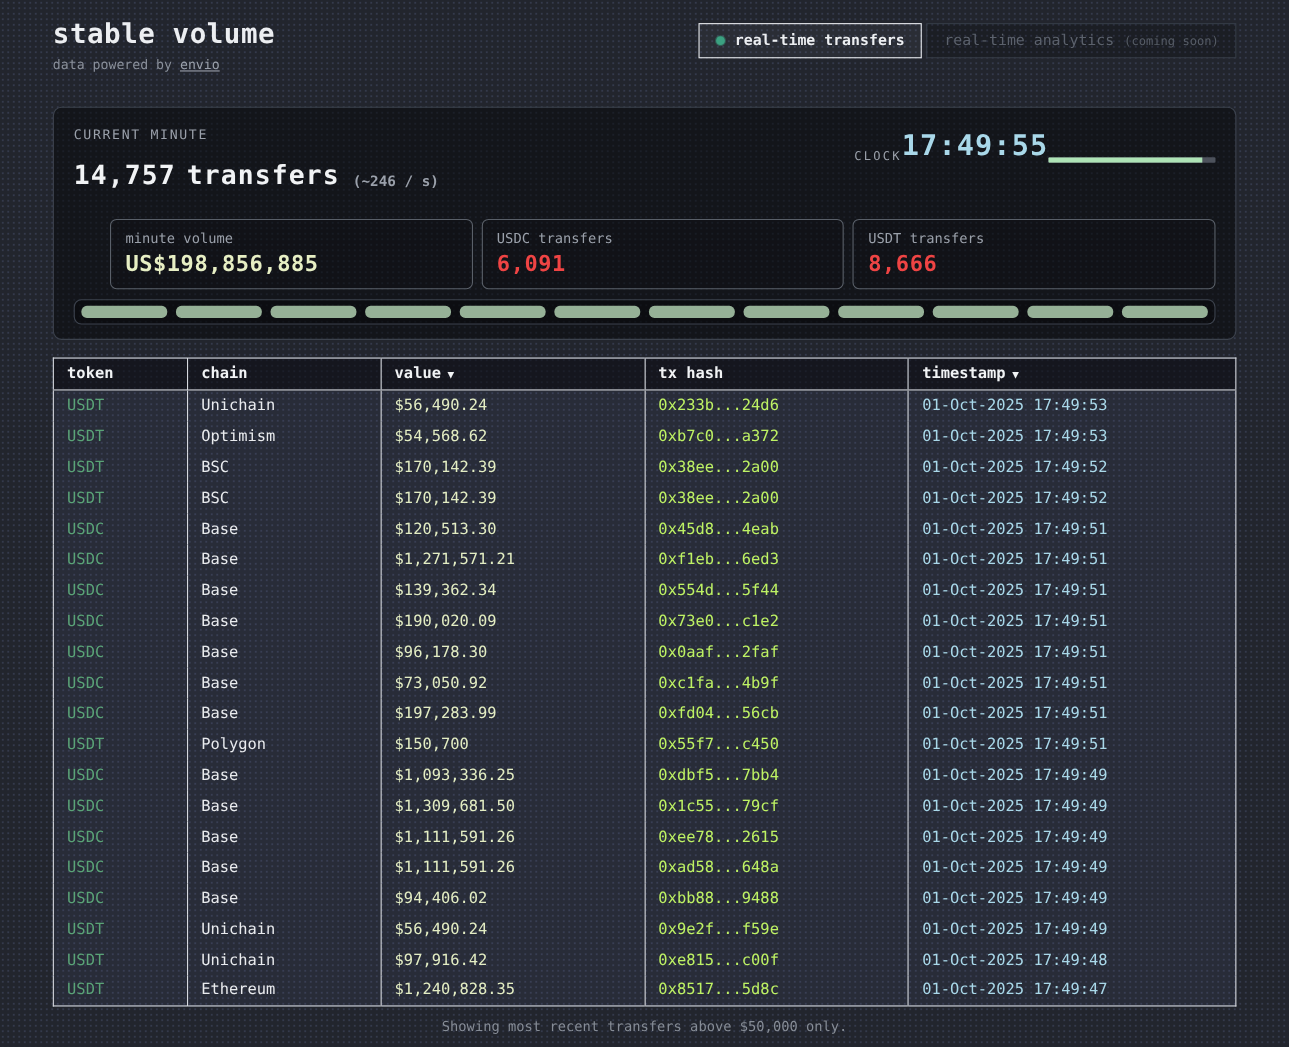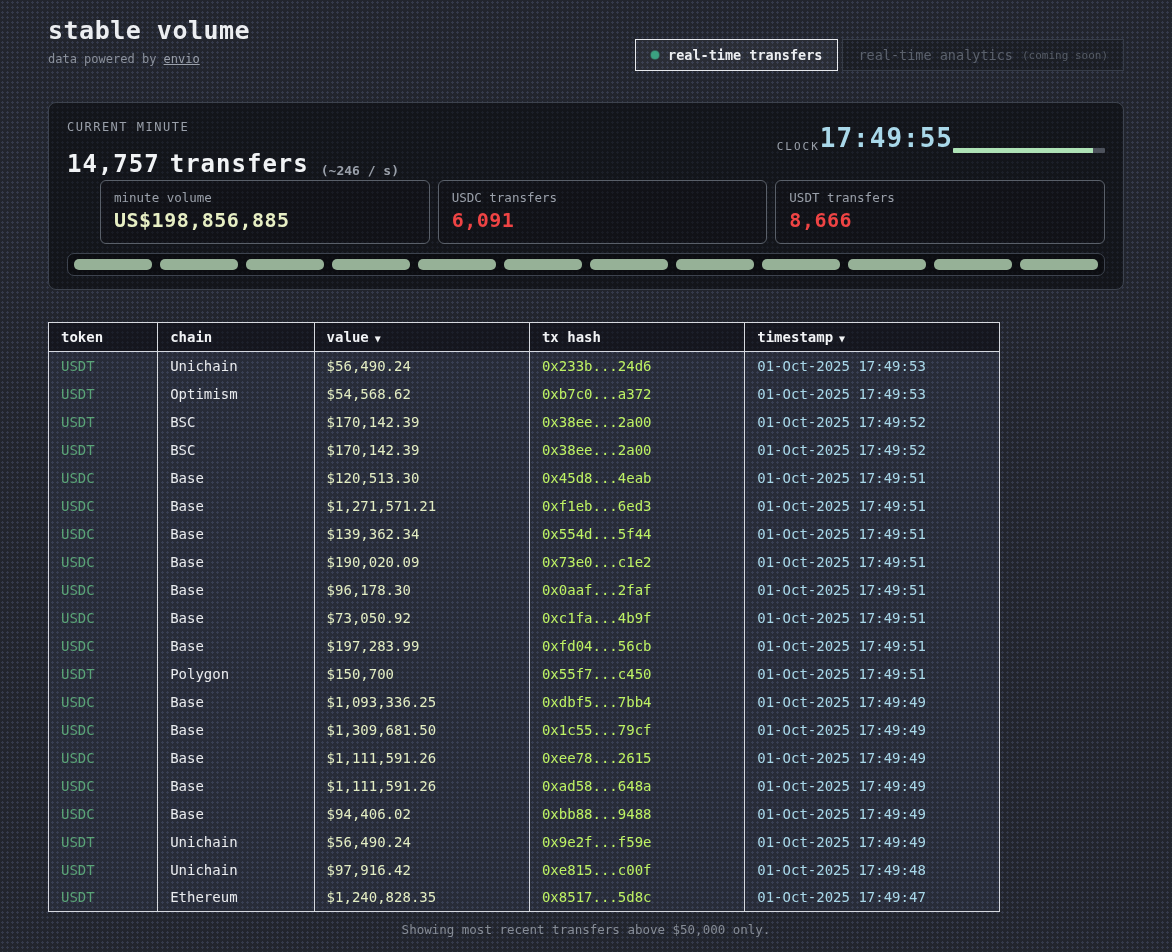--- a/index.html
+++ b/index.html
@@ -11,21 +11,21 @@
     background-size:5px 5px;
     color:#e9ebee;
   }
   .page { padding:16px 48px 0 48px; position:relative; }
 
   
   .topbar { display:flex; justify-content:space-between; align-items:flex-start; }
   .brand h1 { font-size:25px; font-weight:bold; color:#eceef1; letter-spacing:0.5px; }
   .subtitle { margin-top:7px; font-size:12px; color:#8a909b; }
   .subtitle a { color:#9aa0ab; text-decoration:underline; cursor:pointer; }
-  .tabs { display:flex; gap:4px; margin-top:23px;padding-left:30px; }
+  .tabs { display:flex; gap:4px; margin-top:5px;padding-left:30px; }
   .tab { display:flex; align-items:center; gap:9px; padding:7px 15px; font-size:13.5px; cursor:pointer; }
   .tab.active { border:1px solid #e8eaee; background:rgba(255,255,255,0.04); color:#eceef1; font-weight:bold; }
   .tab.inactive { border:1px solid #363c47; background:rgba(0,0,0,0.18); color:#5b616c; }
   .tab .dot { width:8px; height:8px; border-radius:50%; background:#3ba181; box-shadow:0 0 0 1px rgba(59,161,129,0.4); }
   .tab .coming { font-size:11px; color:#565c66; }
 
   
   .hero {
     margin-top:31px; border:1px solid #3d434e; border-radius:8px;
     background:rgba(6,7,10,0.52); padding:17px 18px 13px 18px;
@@ -34,35 +34,35 @@
   .eyebrow { font-size:12px; color:#9aa0aa; letter-spacing:1.5px; }
   .eyebrow.right { text-align:right; letter-spacing:2px; font-size:11px; }
   .bigline { margin-top:16px; display:flex; align-items:flex-end; gap:10px; }
   .bigline .count, .bigline .word { font-size:24px; font-weight:bold; color:#f1f3f5; letter-spacing:1px; }
   .bigline .rate { font-size:13px; font-weight:bold; color:#9aa0aa; margin-left:2px; }
   .clock { display:flex; flex-direction:row; align-items:flex-end; }
   .clock .time { margin-top:3px; font-size:26px; font-weight:bold; color:#a9d8e9; letter-spacing:1px; }
   .clockbar { margin-top:6px; width:152px; height:5px; background:#4d525c; border-radius:1px; overflow:hidden; }
   .clockbar .fill { height:100%; background:#aee3b6; }
 
-  .stats { display:flex; gap:8px; margin-top:2px;padding-left:33px; }
+  .stats { display:flex; gap:8px; margin-top:26px;padding-left:33px; }
   .statbox { flex:1; border:1px solid #5a6069; border-radius:6px; padding:9px 13px 11px 13px; background:rgba(0,0,0,0.10); }
   .statbox .slabel { font-size:12.5px; color:#9aa0aa; }
   .statbox .sval { margin-top:3px; font-size:20px; font-weight:bold; color:#ef4444; letter-spacing:0.5px; }
   .statbox.volume .sval { color:#e7efc4; }
 
   .segbar {
     margin-top:9px; border:1px solid #3d434e; border-radius:7px;
     background:rgba(4,5,7,0.45); padding:5px 6px; display:flex; gap:8px; height:23px;
   }
   .seg { flex:1; border-radius:5px; background:#96b197; }
 
   
   table.transfers {
-    margin-top:32px; width:952px; border-collapse:collapse;
+    margin-top:16px; width:1076px; border-collapse:collapse;
     border:1px solid #d6d9df; background:rgba(96,112,160,0.10);
   }
   .transfers th, .transfers td { border-left:1px solid #d6d9df; padding:4px 12px; font-size:14px; text-align:left; }
   .transfers th:first-child, .transfers td:first-child { border-left:none; }
   .transfers thead tr { background:rgba(5,6,10,0.55); border-bottom:1px solid #d6d9df; }
   .transfers th { font-weight:bold; color:#f1f3f5; padding:6px 12px; }
   .transfers th .sort { font-size:10px; margin-left:6px; }
   .transfers td { height:28px; padding:4px 12px; }
   td.c-token { color:#5aa377; }
   td.c-chain { color:#e9ebee; }

